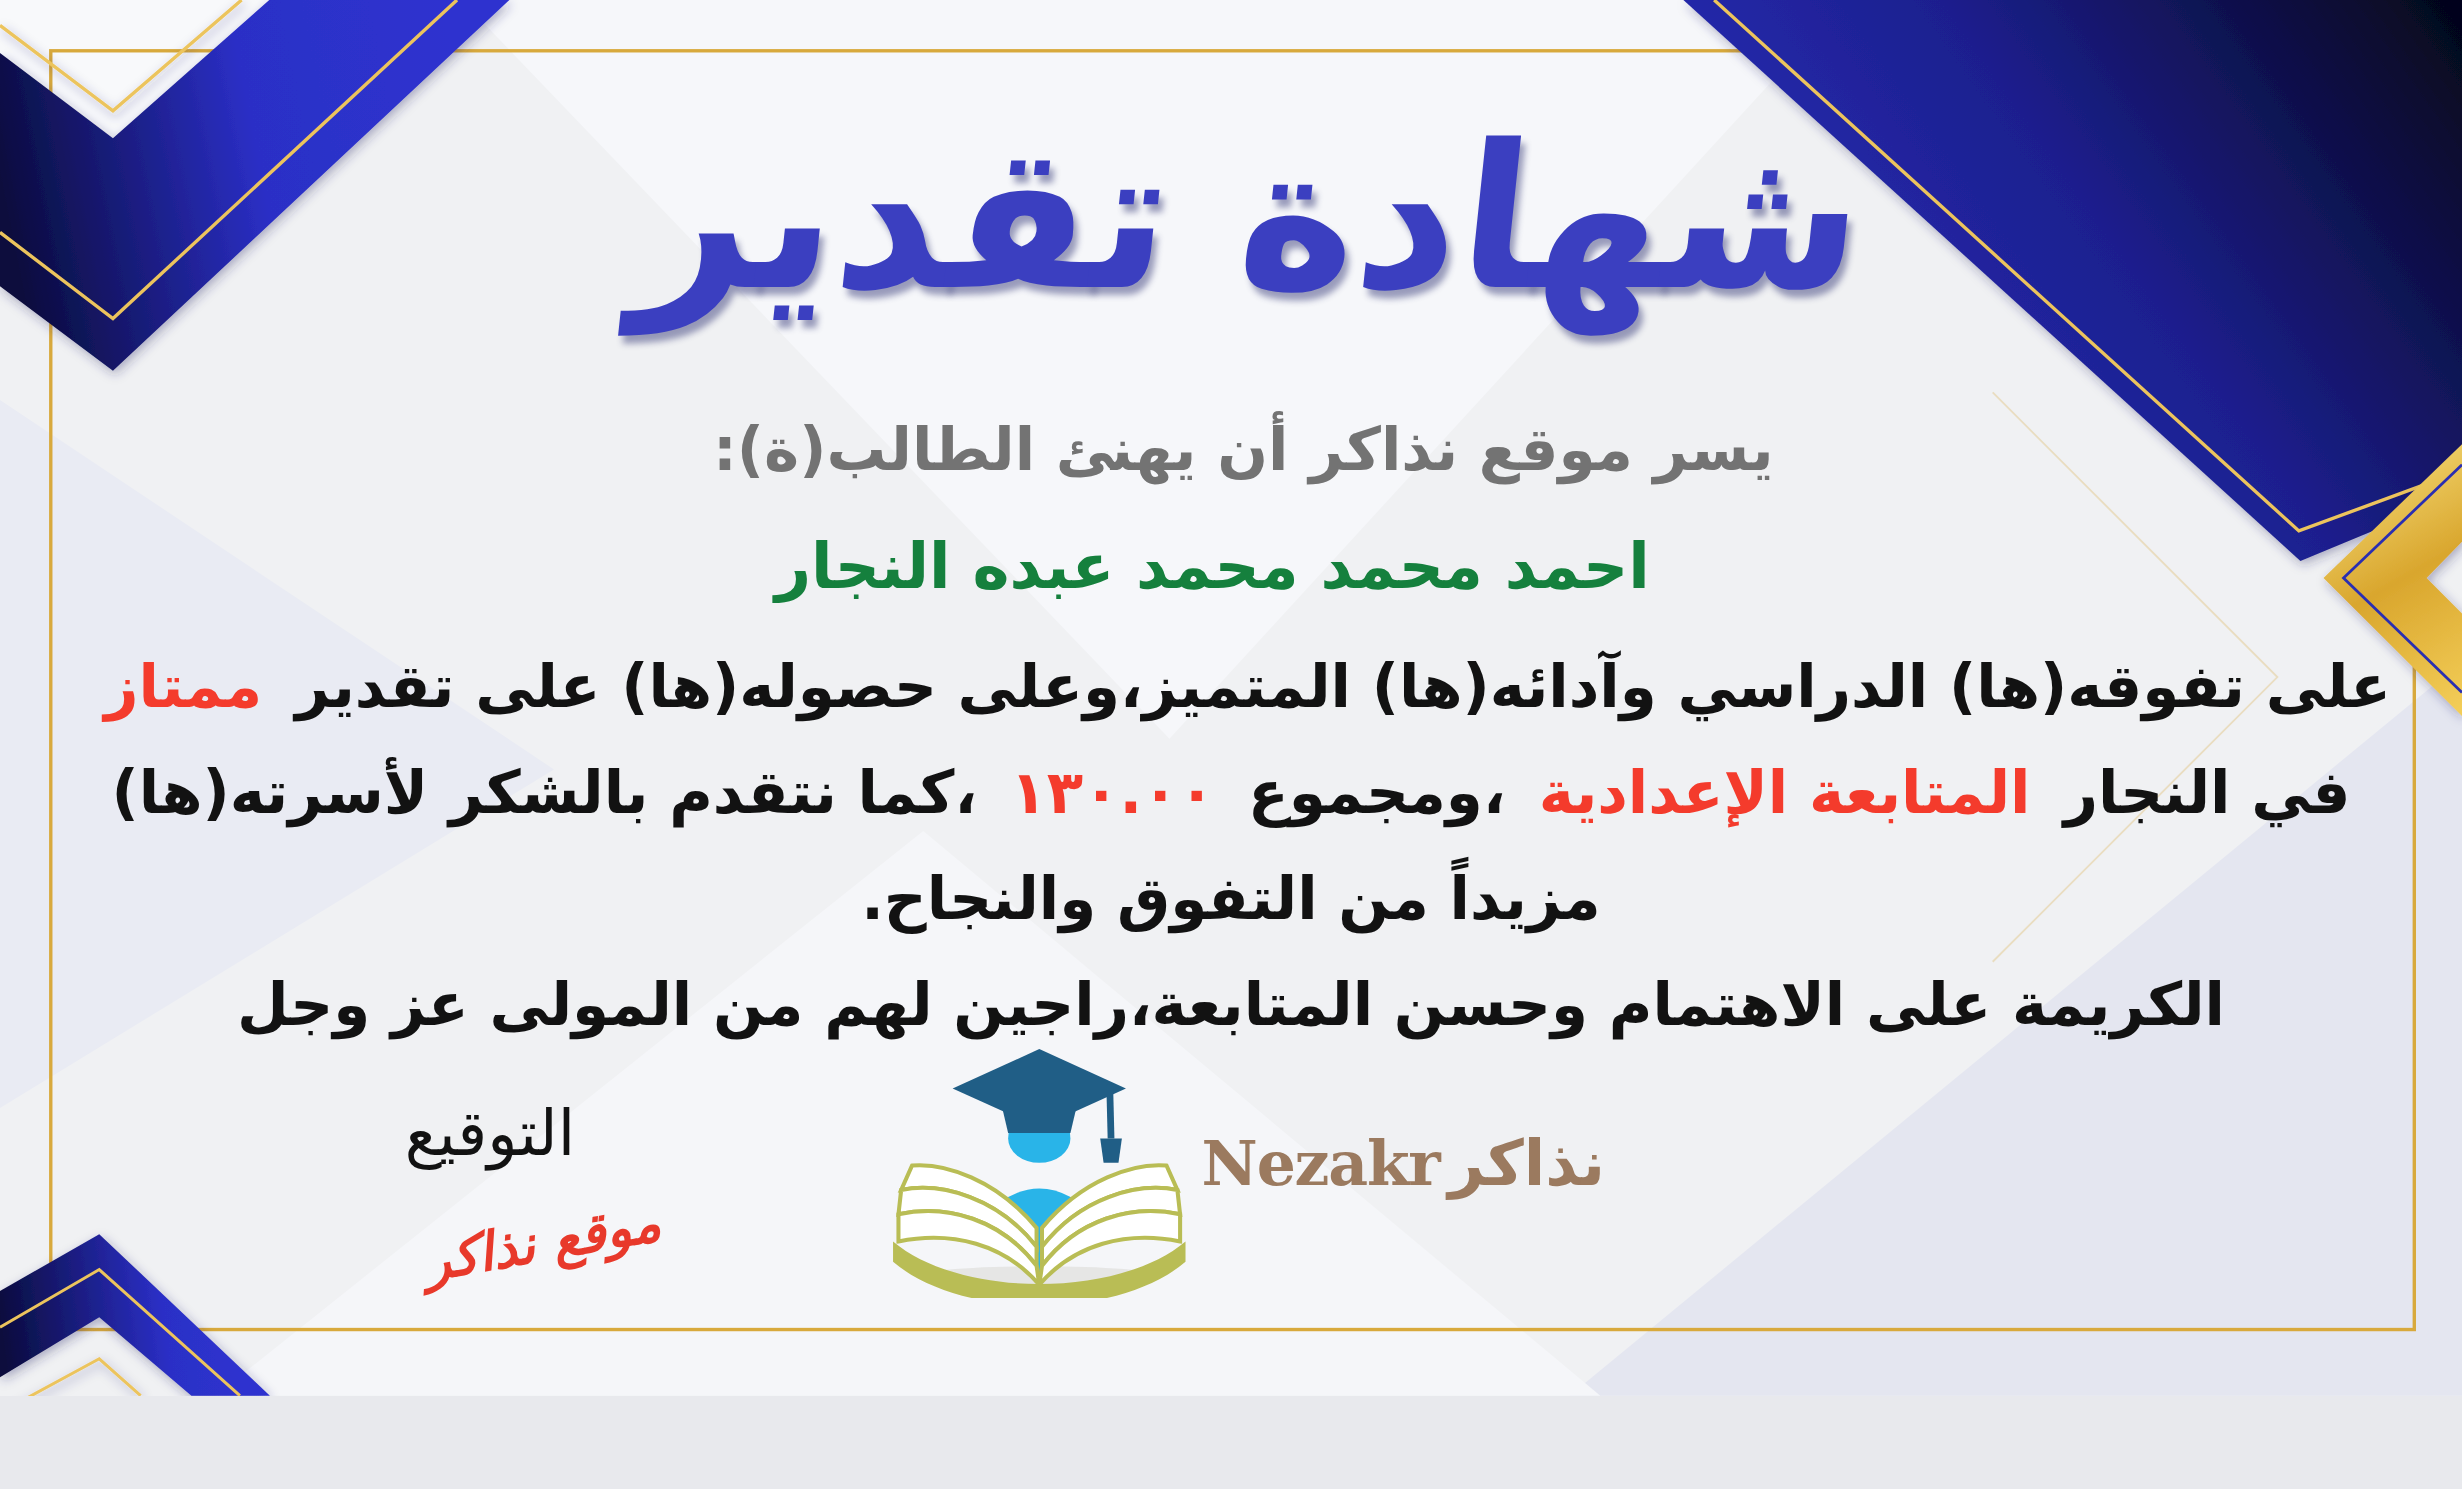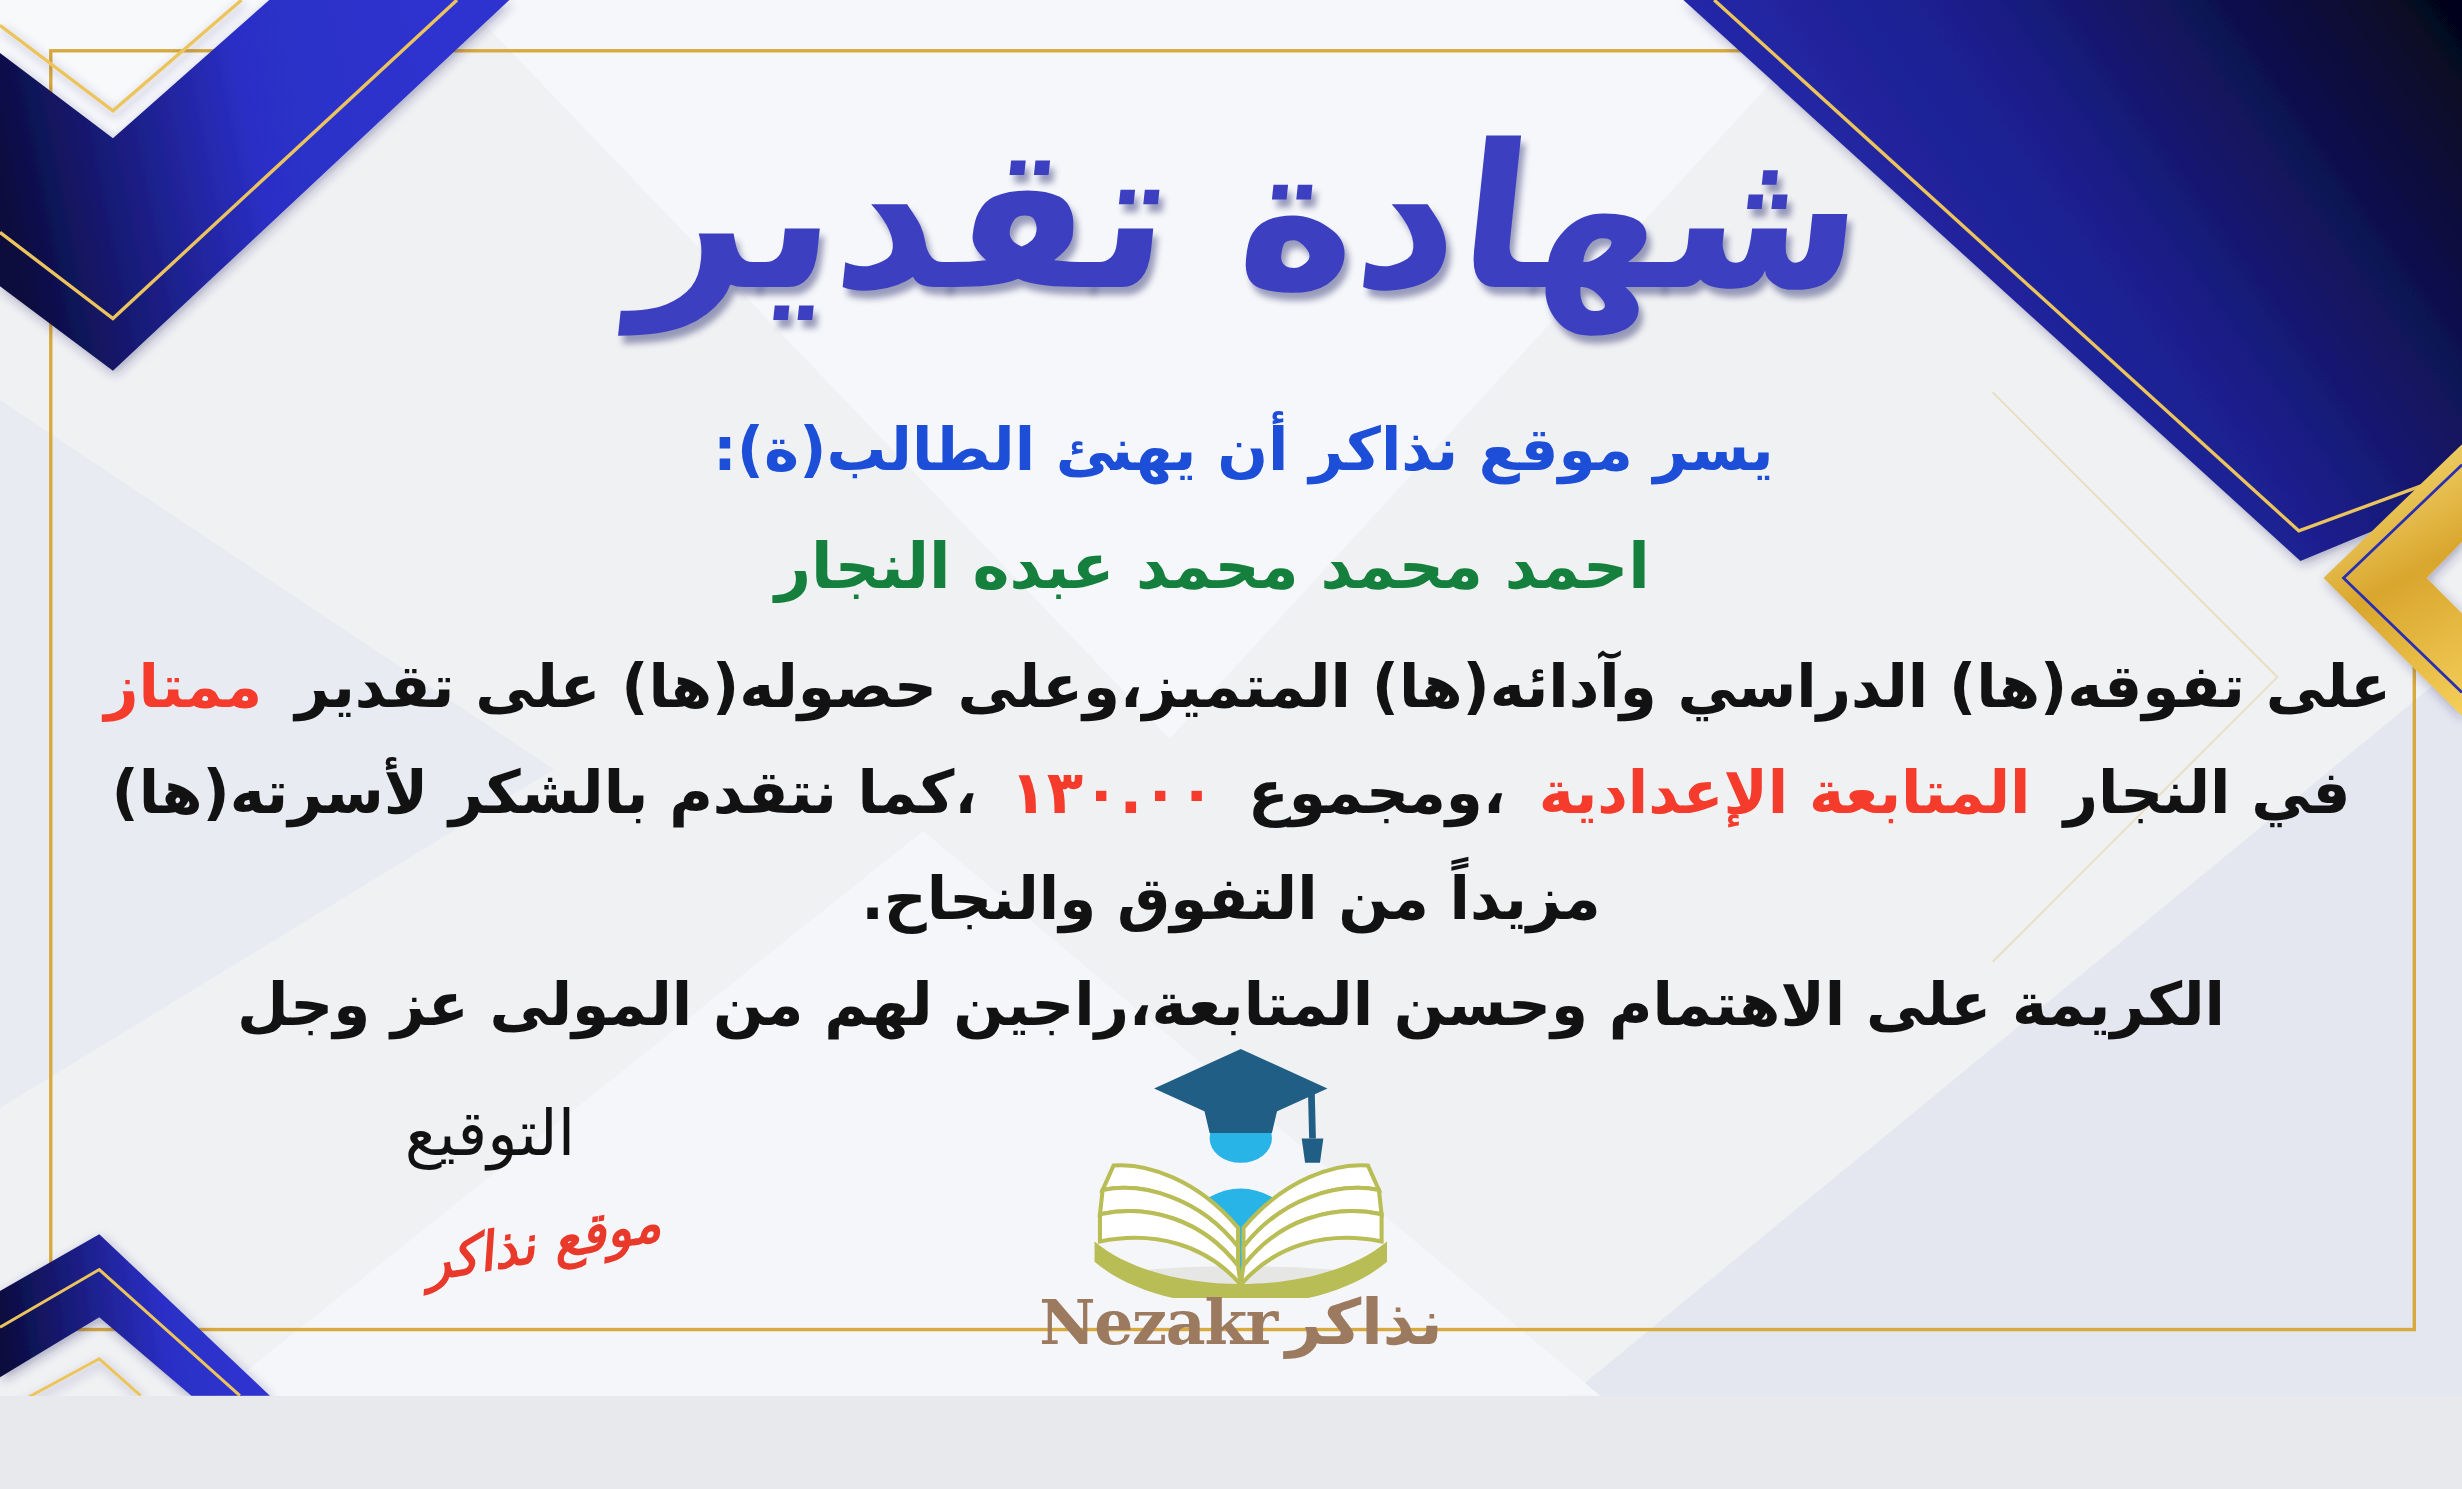--- a/index.html
+++ b/index.html
@@ -14,41 +14,41 @@
   .decor{position:absolute;inset:0;width:100%;height:100%;display:block;}
   .content{position:absolute;inset:0;}
   .abs{position:absolute;transform:translate(-50%,-50%);white-space:nowrap;}
   .title{
     left:50.8%;top:15.6%;
     font-size:8.1vw;font-weight:bold;color:#3b3fc0;
     transform:translate(-50%,-50%) skewX(-6deg);
     text-shadow:0.22vw 0.34vw 0.28vw rgba(40,45,110,0.45);
     margin:0;
   }
-  .intro{left:50.5%;top:32.2%;font-size:2.42vw;font-weight:bold;color:#1d4ed8;margin:0;}
+  .intro{left:50.5%;top:32.2%;font-size:2.42vw;font-weight:bold;color:#737373;margin:0;}
   .name{left:49%;top:40.1%;font-size:2.55vw;font-weight:bold;color:#15803d;margin:6px;}
   .body-text{
     position:absolute;left:0;right:0;top:60.6%;
     transform:translateY(-50%);
     text-align:center;color:#121212;
     font-size:2.42vw;font-weight:bold;line-height:4.31vw;
   }
   .body-text p{margin:0;}
   .red{color:#f43b2c;}
   .pad{margin:0 1.35vw;}
   .sig-label{left:19.9%;top:81.2%;font-size:2.55vw;font-weight:normal;color:#121212;}
   .sig-script{
     left:22%;top:89%;
     font-size:2.15vw;font-weight:bold;font-style:italic;color:#e8392b;
     transform:translate(-50%,-50%) rotate(-10deg);
   }
   .logo{
     position:absolute;left:50.4%;top:74.6%;
     transform:translateX(-50%);
-    display:flex;flex-direction:column;align-items:center;
+    display:flex;flex-direction:row;align-items:center;
   }
   .logo-figure{width:13.2vw;height:auto;display:block;}
   .wordmark{display:flex;align-items:baseline;gap:0.35vw;margin-top:-0.5vw;color:#9b7a5f;}
   .wordmark .latin{font-family:"DejaVu Serif",serif;font-weight:bold;font-size:2.5vw;letter-spacing:-0.05vw;}
   .wordmark .arab{font-weight:bold;font-size:2.55vw;text-align:right;}
 </style>
 </head>
 <body>
 
 <div class="certificate">

